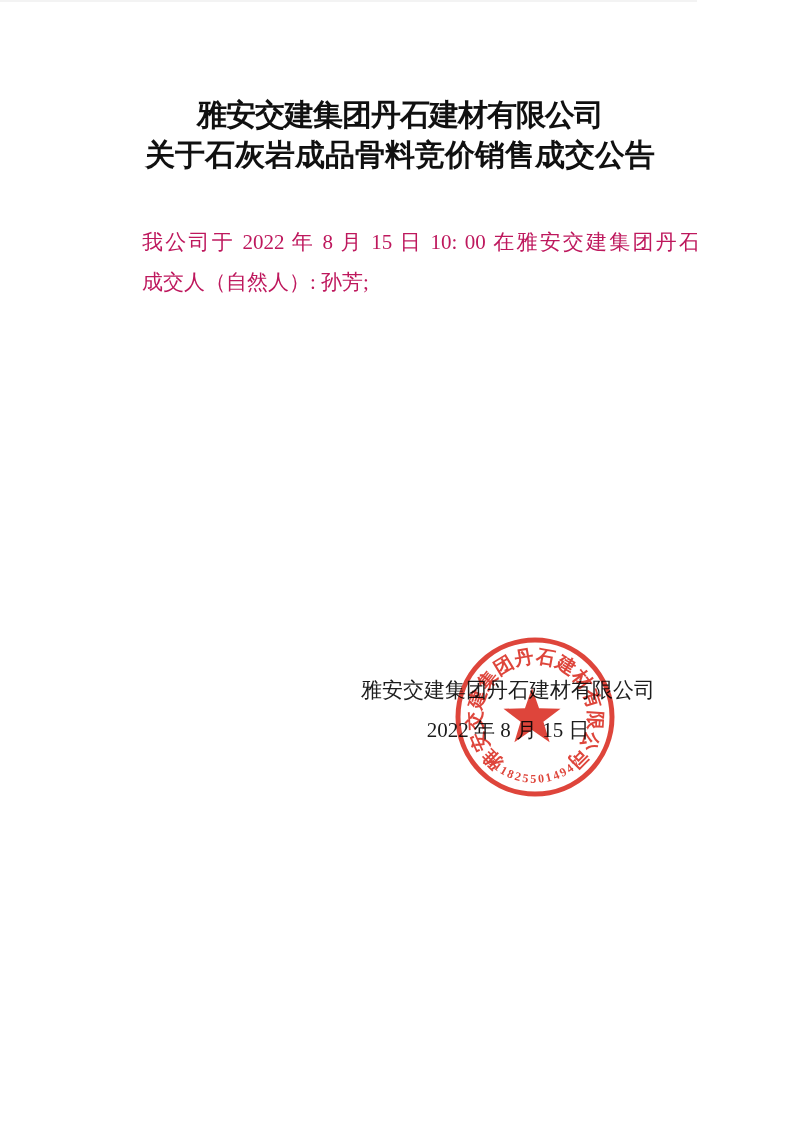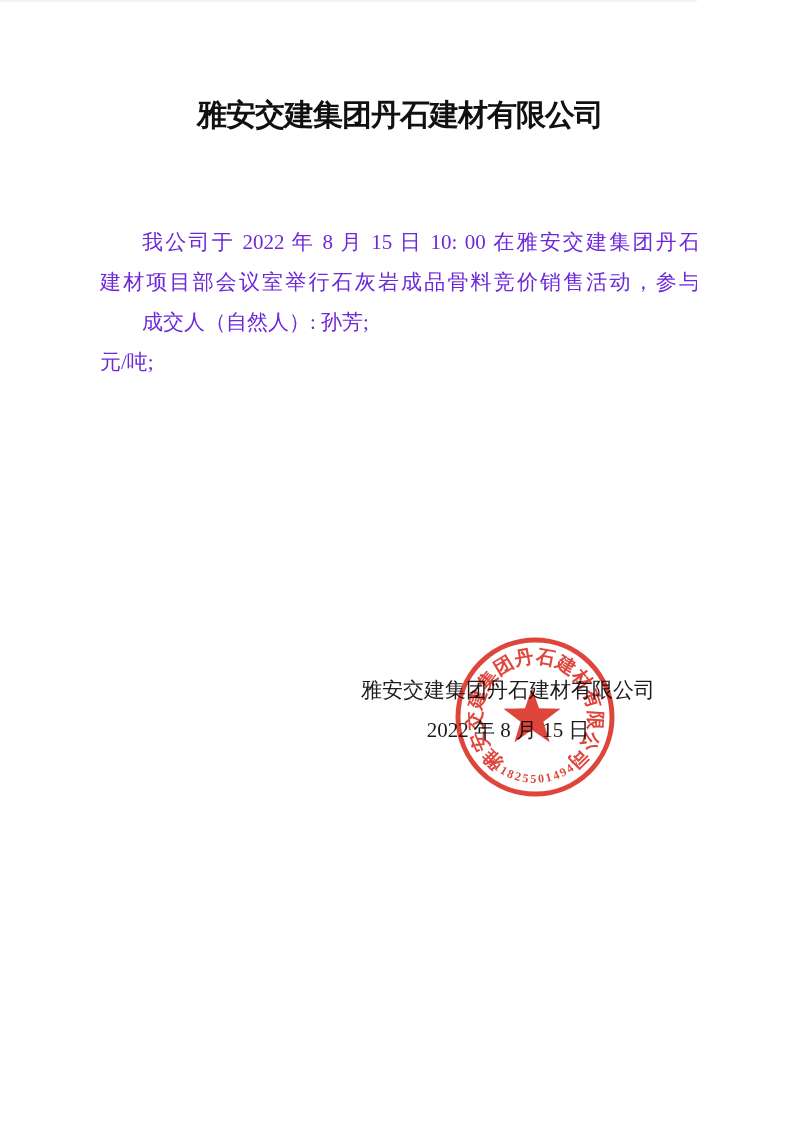--- a/index.html
+++ b/index.html
@@ -24,21 +24,21 @@
     font-weight: bold;
     line-height: 40px;
     color: #101010;
   }
   .doc-title .t1 { letter-spacing: -1px; }
   .body-text {
     position: absolute;
     top: 222px; left: 100px; width: 600px;
     font-size: 21px;
     line-height: 40px;
-    color: #6d28d9;
+    color: #be185d;
   }
   .body-line { height: 40px; }
   .body-line.indent { padding-left: 42px; }
   .body-line.justify {
     text-align: justify;
     text-align-last: justify;
     text-justify: inter-character;
   }
   .signature {
     position: absolute;
@@ -72,27 +72,26 @@
   }
 </style>
 </head>
 <body>
 
 <div class="page">
   <div class="scan-edge"></div>
 
   <div class="doc-title">
     <div class="t1">雅安交建集团丹石建材有限公司</div>
+    <div class="t2">关于石灰岩成品骨料竞价销售成交公告</div>
   </div>
 
   <div class="body-text" id="body-lines">
       <div class="body-line indent justify">我公司于 2022 年 8 月 15 日 10: 00 在雅安交建集团丹石</div>
-      <div class="body-line justify">建材项目部会议室举行石灰岩成品骨料竞价销售活动，参与</div>
       <div class="body-line indent">成交人（自然人）: 孙芳;</div>
-      <div class="body-line">元/吨;</div>
     </div>
 
   <div class="signature">
     <div>雅安交建集团丹石建材有限公司</div>
     <div>2022 年 8 月 15 日</div>
   </div>
 
   <svg class="seal" viewBox="0 0 180 180" xmlns="http://www.w3.org/2000/svg">
     <circle cx="90" cy="90" r="77" fill="none" stroke="var(--seal-color, #dc372c)" stroke-width="5"></circle>
     <path id="ring-path" d="M 59.03 134.24 A 54 54 0 1 1 120.97 134.24" fill="none"></path>

